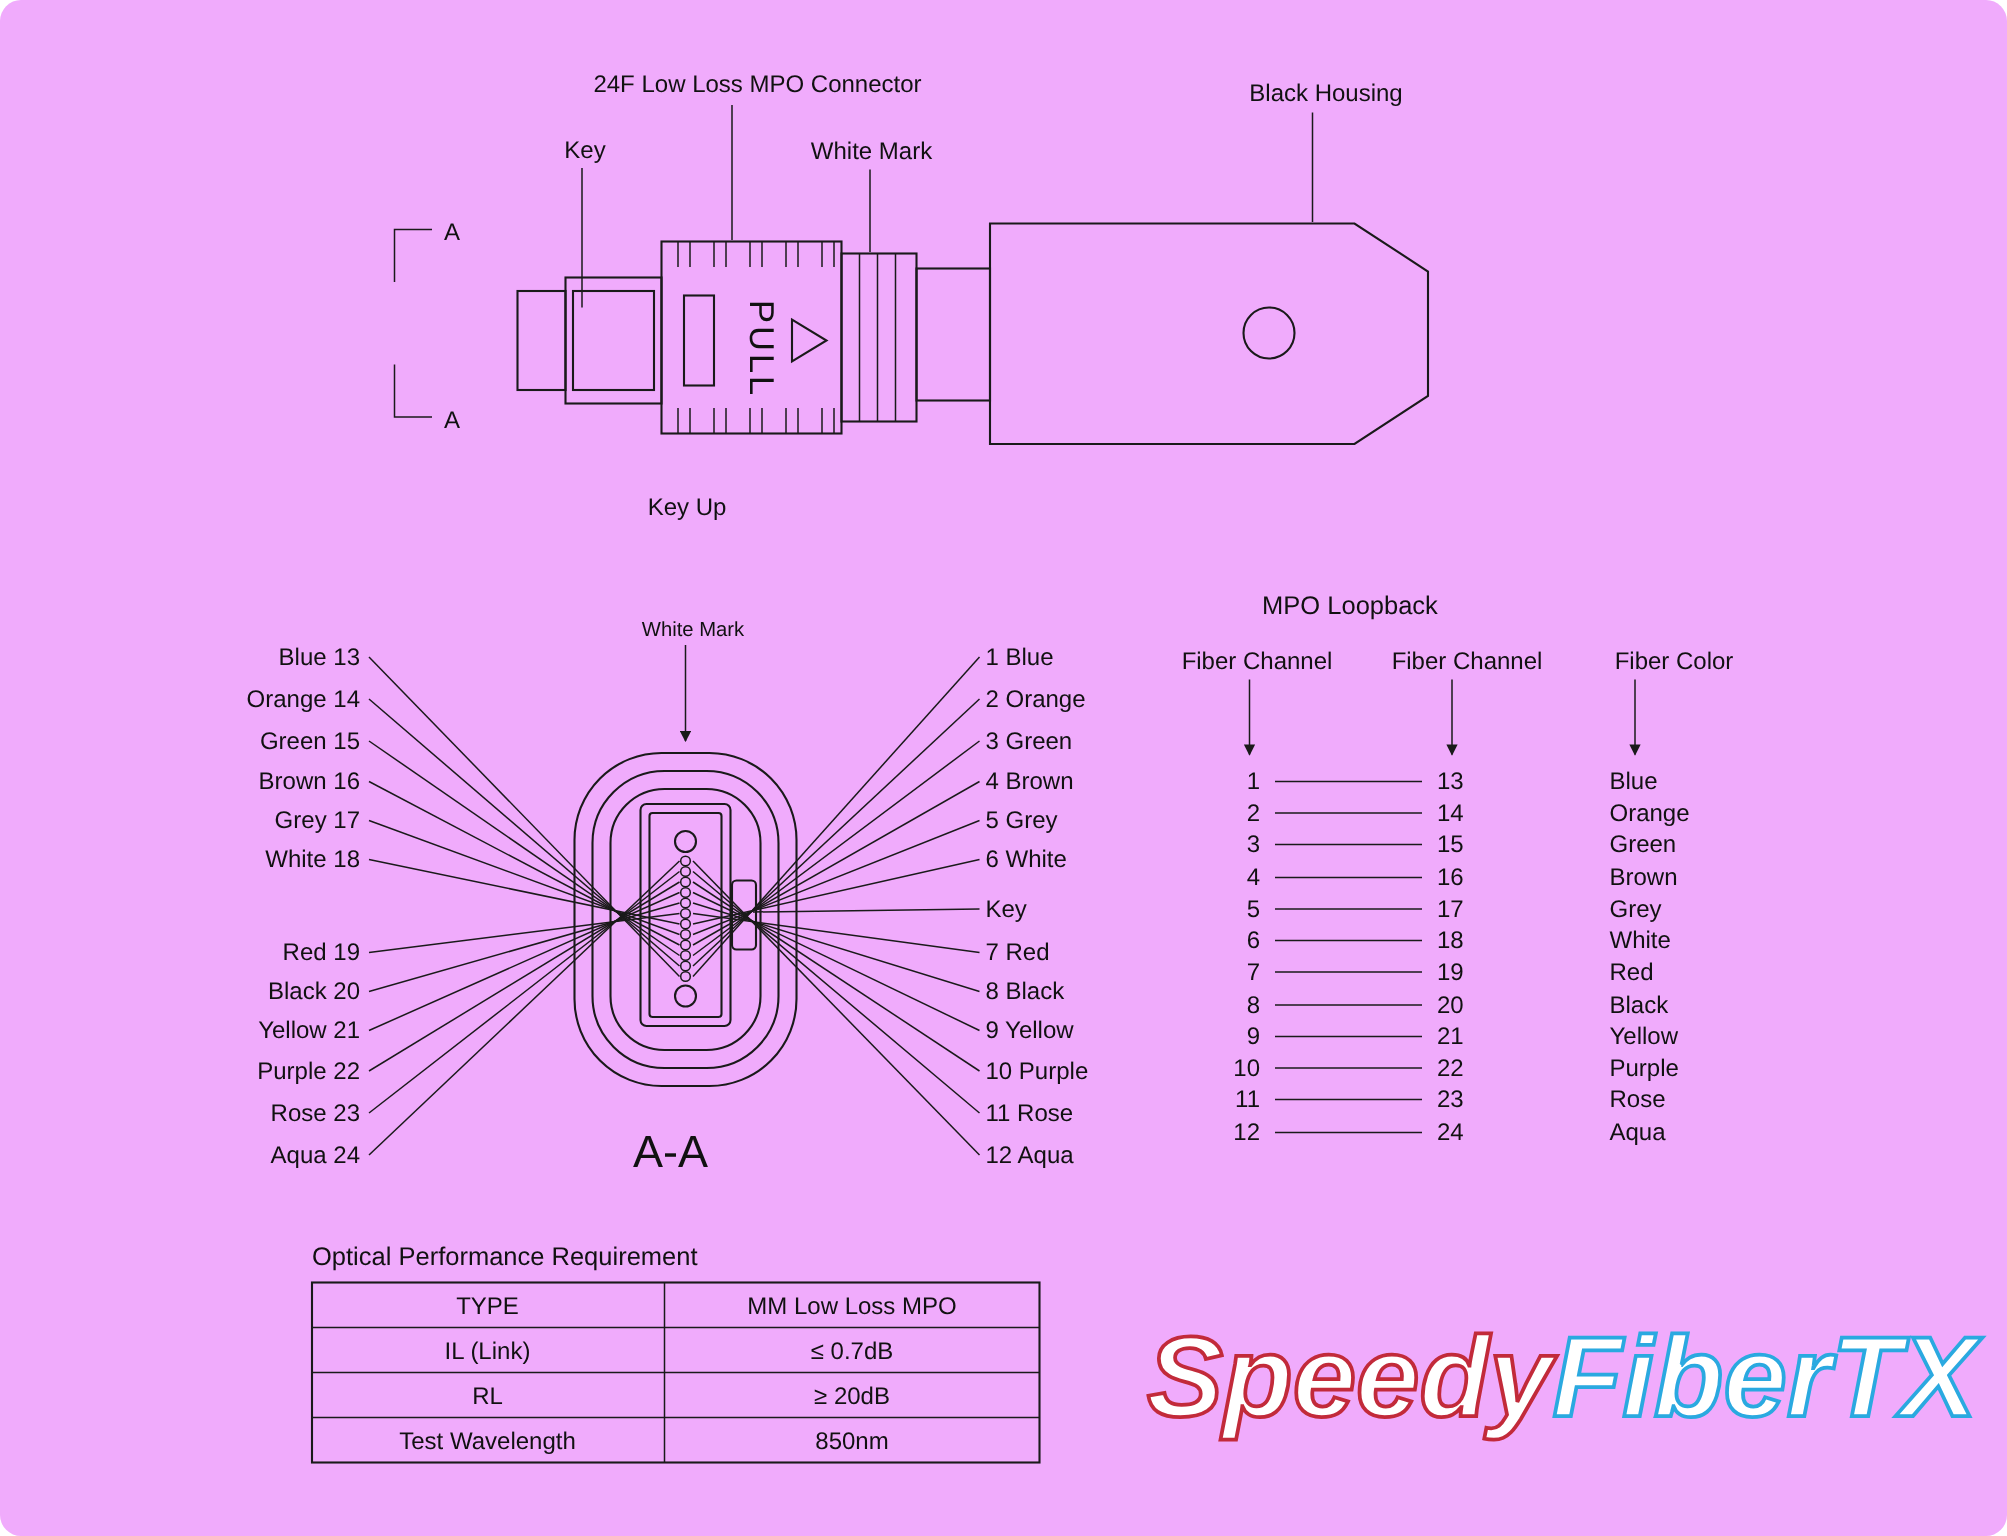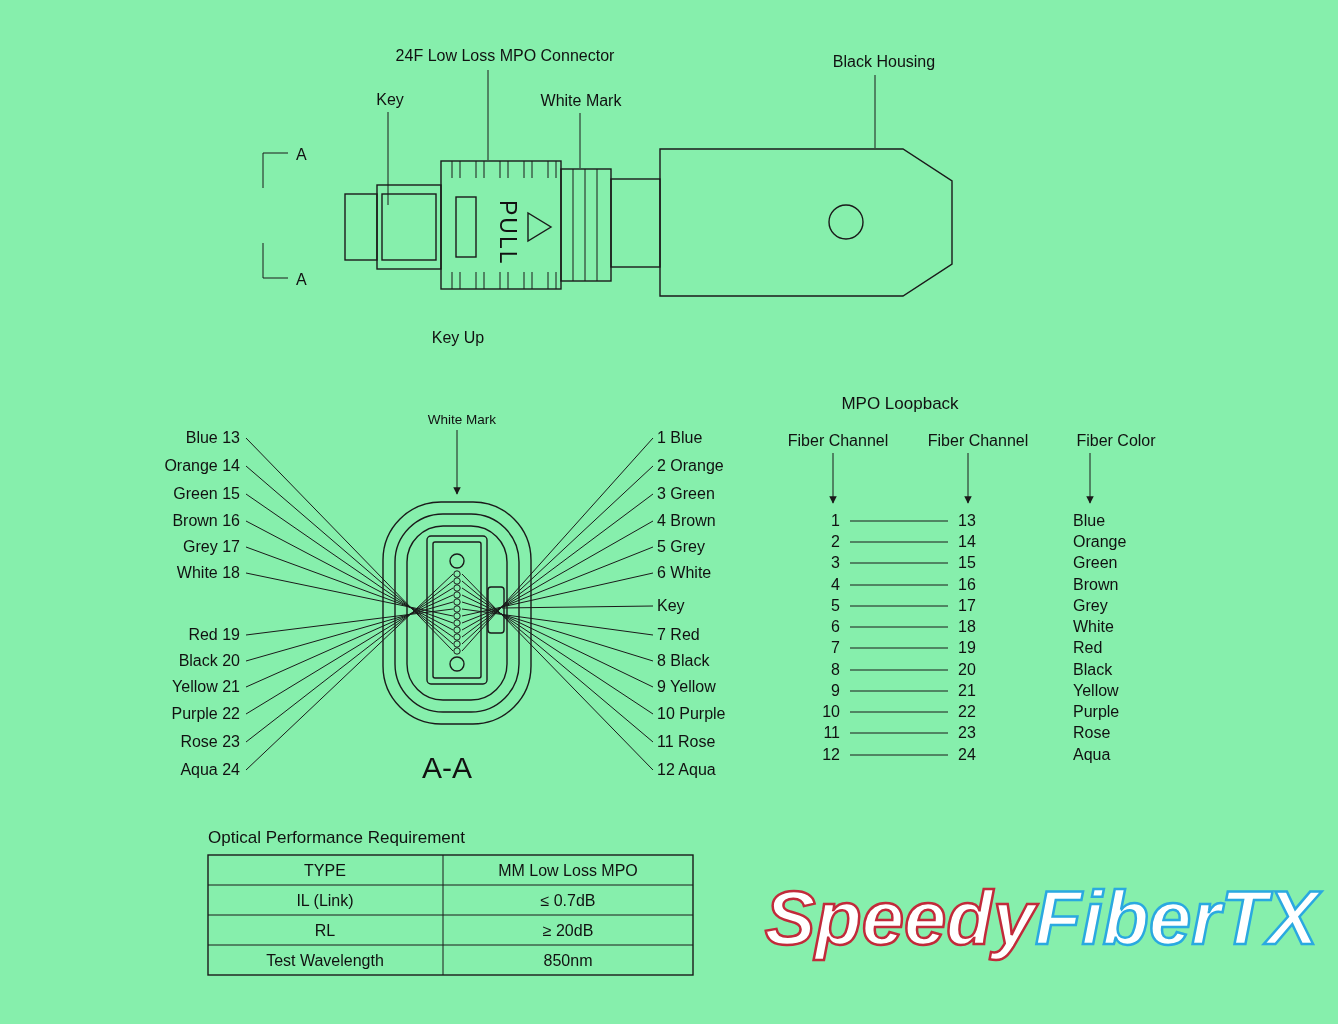--- a/index.html
+++ b/index.html
@@ -1,16 +1,16 @@
 <!DOCTYPE html>
 <html><head>
 <meta charset="utf-8">
 <style>
   html,body{margin:0;padding:0;background:#fff;}
-  .stage{position:relative;width:1338px;height:1024px;background:#86efac;overflow:hidden;}
+  .stage{position:relative;width:1338px;height:1024px;background:#f0abfc;overflow:hidden;border-radius:14px;}
   svg{display:block;}
   .t{font-family:"Liberation Sans",sans-serif;font-size:16px;fill:#111;}
   .ts{font-family:"Liberation Sans",sans-serif;font-size:13.5px;fill:#111;}
   .tb{font-family:"Liberation Sans",sans-serif;font-size:17px;fill:#111;}
   .taa{font-family:"Liberation Sans",sans-serif;font-size:30px;fill:#111;}
   .tc{text-anchor:middle;}
   .tr{text-anchor:end;}
   .ln{stroke:#1a1a1a;stroke-width:1;fill:none;}
   .sh{stroke:#1a1a1a;stroke-width:1.4;fill:none;}
   .pull{font-family:"Liberation Sans",sans-serif;font-size:23px;fill:#111;letter-spacing:2px;}

